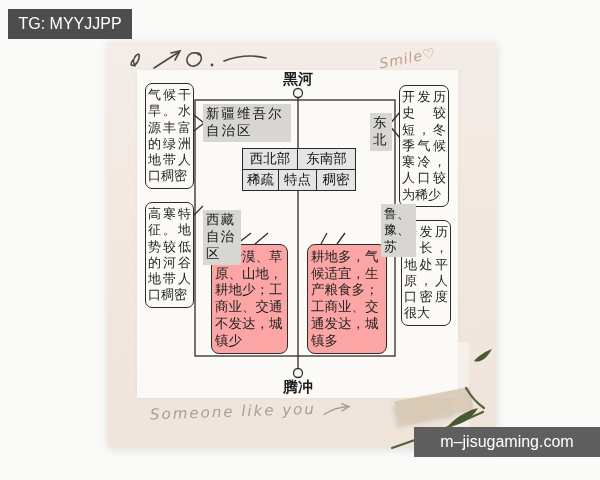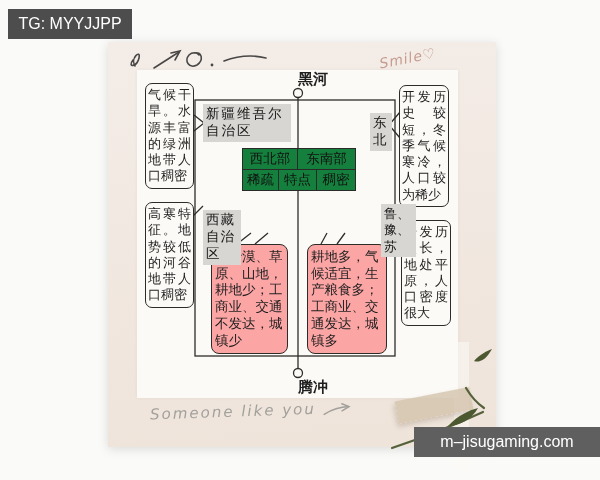--- a/index.html
+++ b/index.html
@@ -12,31 +12,31 @@
   #badge-br{right:0;top:427px;width:186px;height:30px;font-size:16px;background:#5f5f5f;}
   
   #photo{position:absolute;left:108px;top:42px;width:388px;height:405px;
     background:linear-gradient(175deg,#f4ede7 0%,#f1e8e1 45%,#efe4da 100%);
     box-shadow:0 2px 10px rgba(0,0,0,0.13);}
   
   #paper{position:absolute;left:29px;top:28px;width:321px;height:328px;
     background:#fcfaf6;box-shadow:0 0 4px rgba(0,0,0,0.05);}
   #diagram-svg{position:absolute;left:0;top:0;z-index:1;}
   .dnode{position:absolute;z-index:2;color:#1e1e1e;}
-  .citylbl{font-size:15px;font-weight:bold;text-align:right;width:60px;font-family:Liberation Serif, serif;}
+  .citylbl{font-size:15px;font-weight:bold;text-align:center;width:60px;font-family:Liberation Serif, serif;}
   .rbox{position:absolute;z-index:2;border:1.4px solid #2e2c29;border-radius:7px;
     background:#fcfaf6;padding:3px 2px;font-size:13px;line-height:1.25;
     color:#1e1e1e;text-align:justify;}
   .bubble{position:absolute;z-index:2;border:1.4px solid #2e2c29;border-radius:8px;
     background:#fca5a5;padding:4px 3px;font-size:13.5px;line-height:1.24;color:#1e1e1e;}
   .glabel{position:absolute;z-index:3;background:#d8d6d2;color:#161616;
     padding:2px 3px;font-size:13.5px;line-height:1.25;letter-spacing:2px;}
   .dtable{position:absolute;left:105px;top:78px;z-index:2;border-collapse:collapse;
     table-layout:fixed;font-size:13.5px;color:#111;}
-  .dtable td{border:1.4px solid #2a2a28;background:#15803d;text-align:center;
+  .dtable td{border:1.4px solid #2a2a28;background:#e5e5e5;text-align:center;
     height:20px;padding:0;overflow:hidden;}
   
   .hand{position:absolute;font-family:"DejaVu Sans",sans-serif;font-style:italic;z-index:4;}
   #smile{right:60px;top:8px;color:#c69c90;font-size:14px;transform:rotate(-11deg);letter-spacing:1px;}
   #someone{left:42px;top:360px;color:#a2a09c;font-size:15px;letter-spacing:2px;transform:rotate(-2deg);
     display:flex;align-items:flex-end;gap:6px;}
   #signature{position:absolute;left:18px;top:2px;z-index:4;}
   #tape{position:absolute;left:288px;top:352px;width:76px;height:23px;z-index:5;
     background:rgba(213,198,175,0.85);transform:rotate(-11deg);
     box-shadow:-2px 3px 5px rgba(120,100,80,0.25);}

